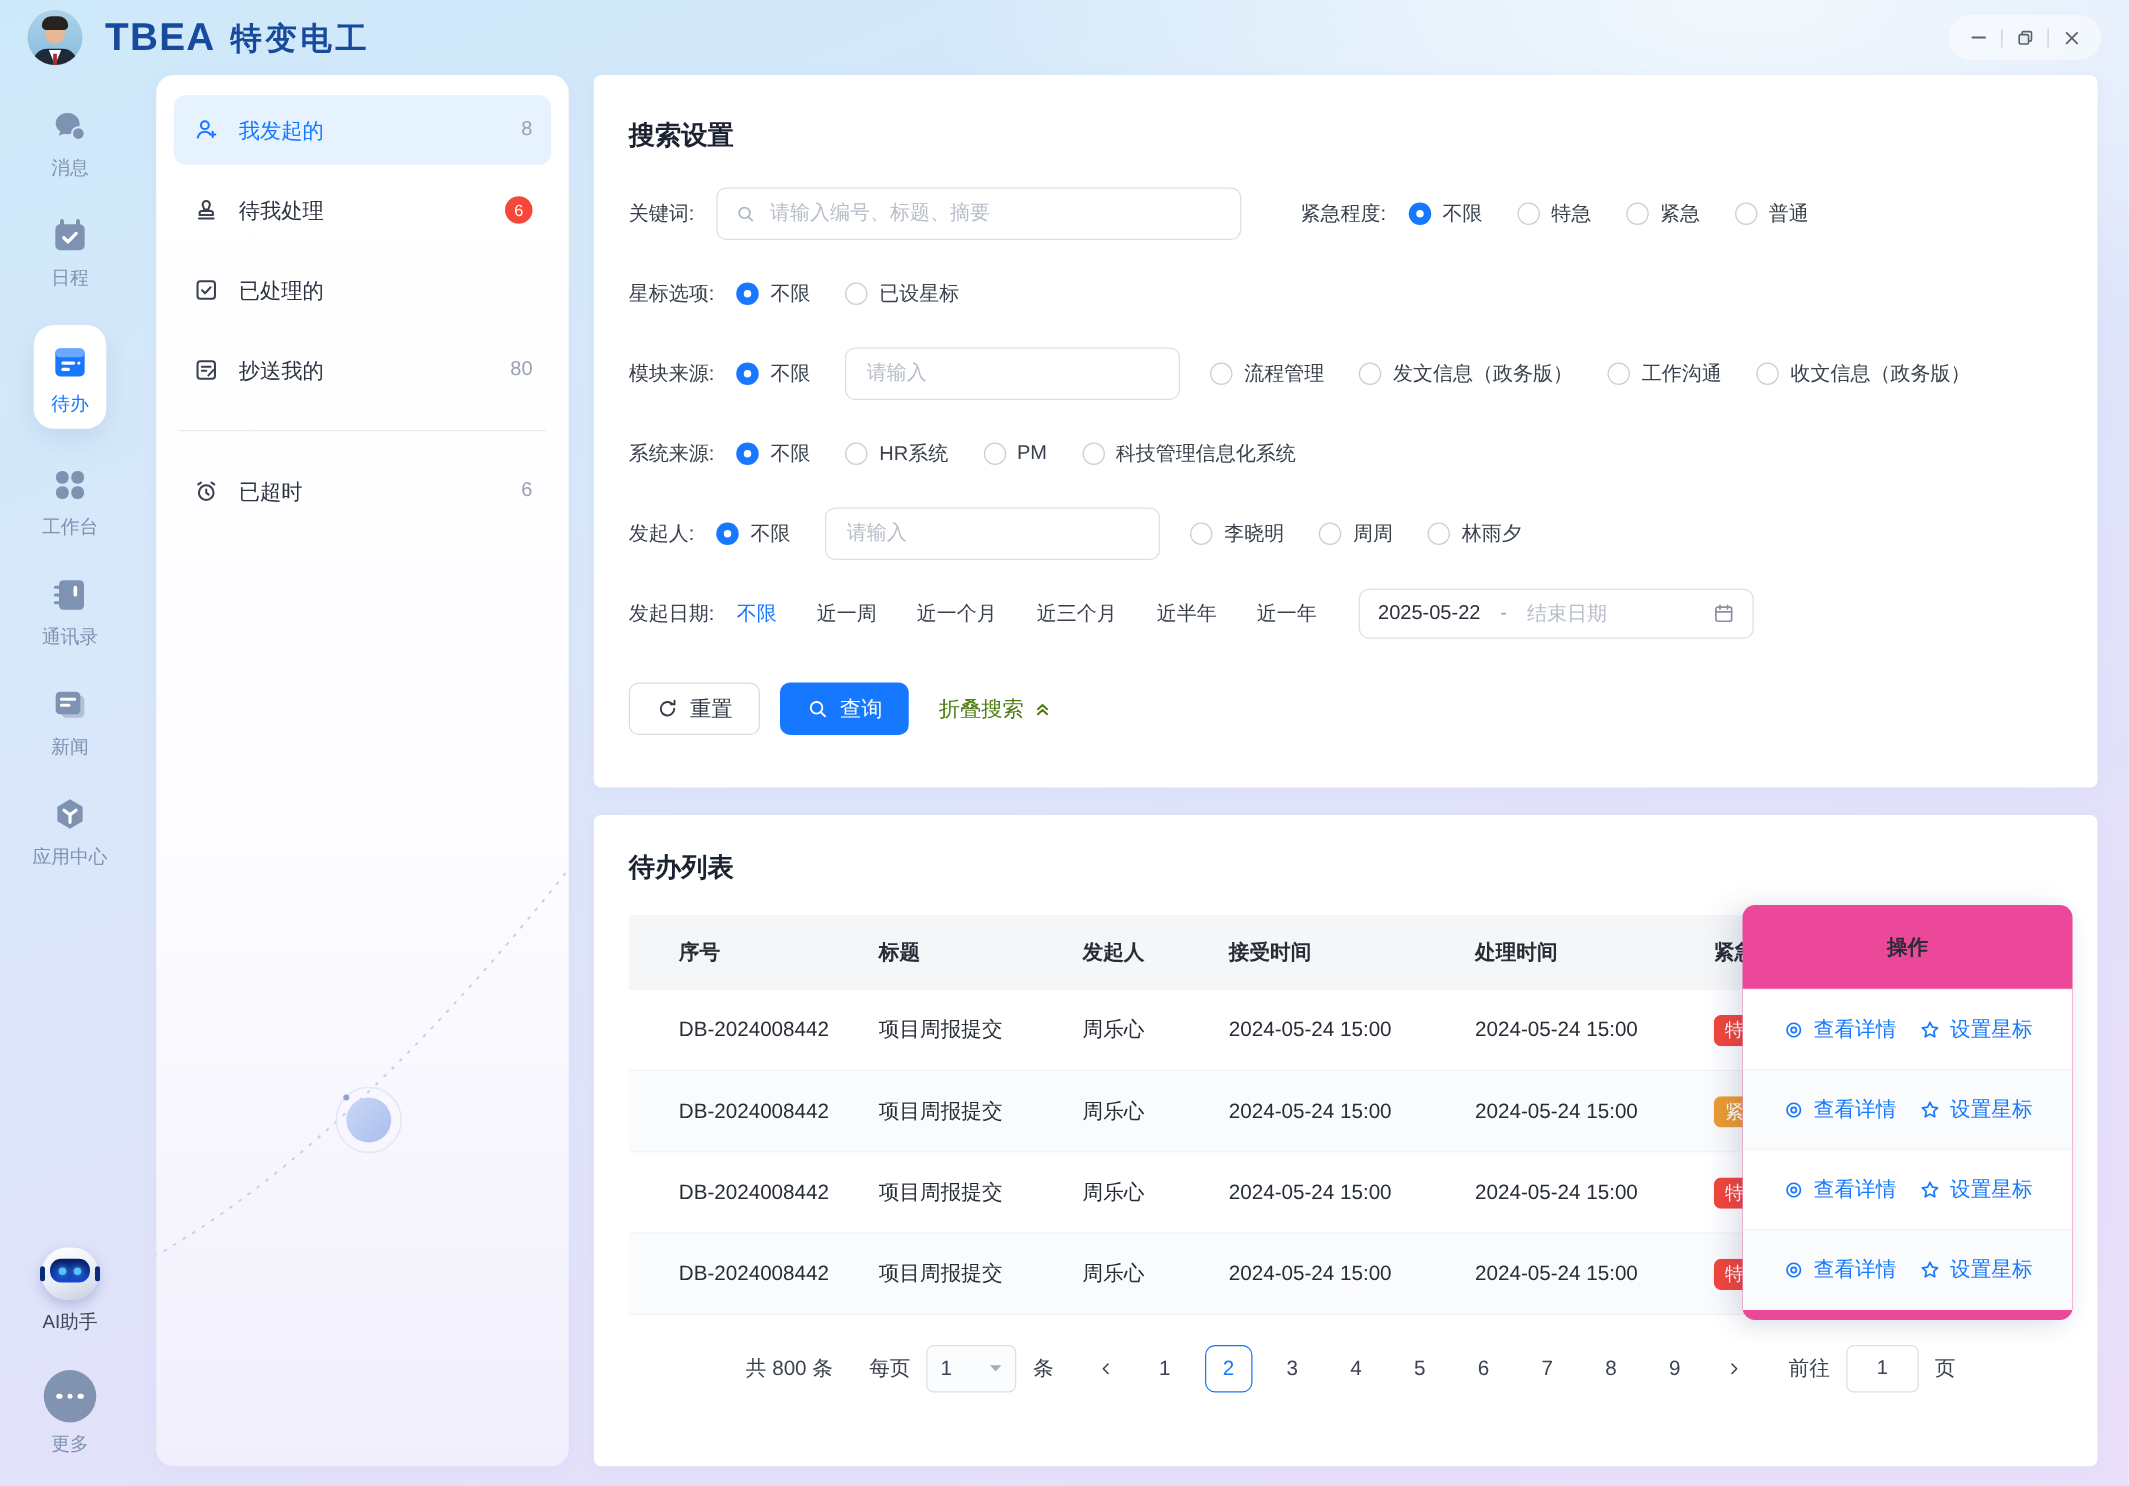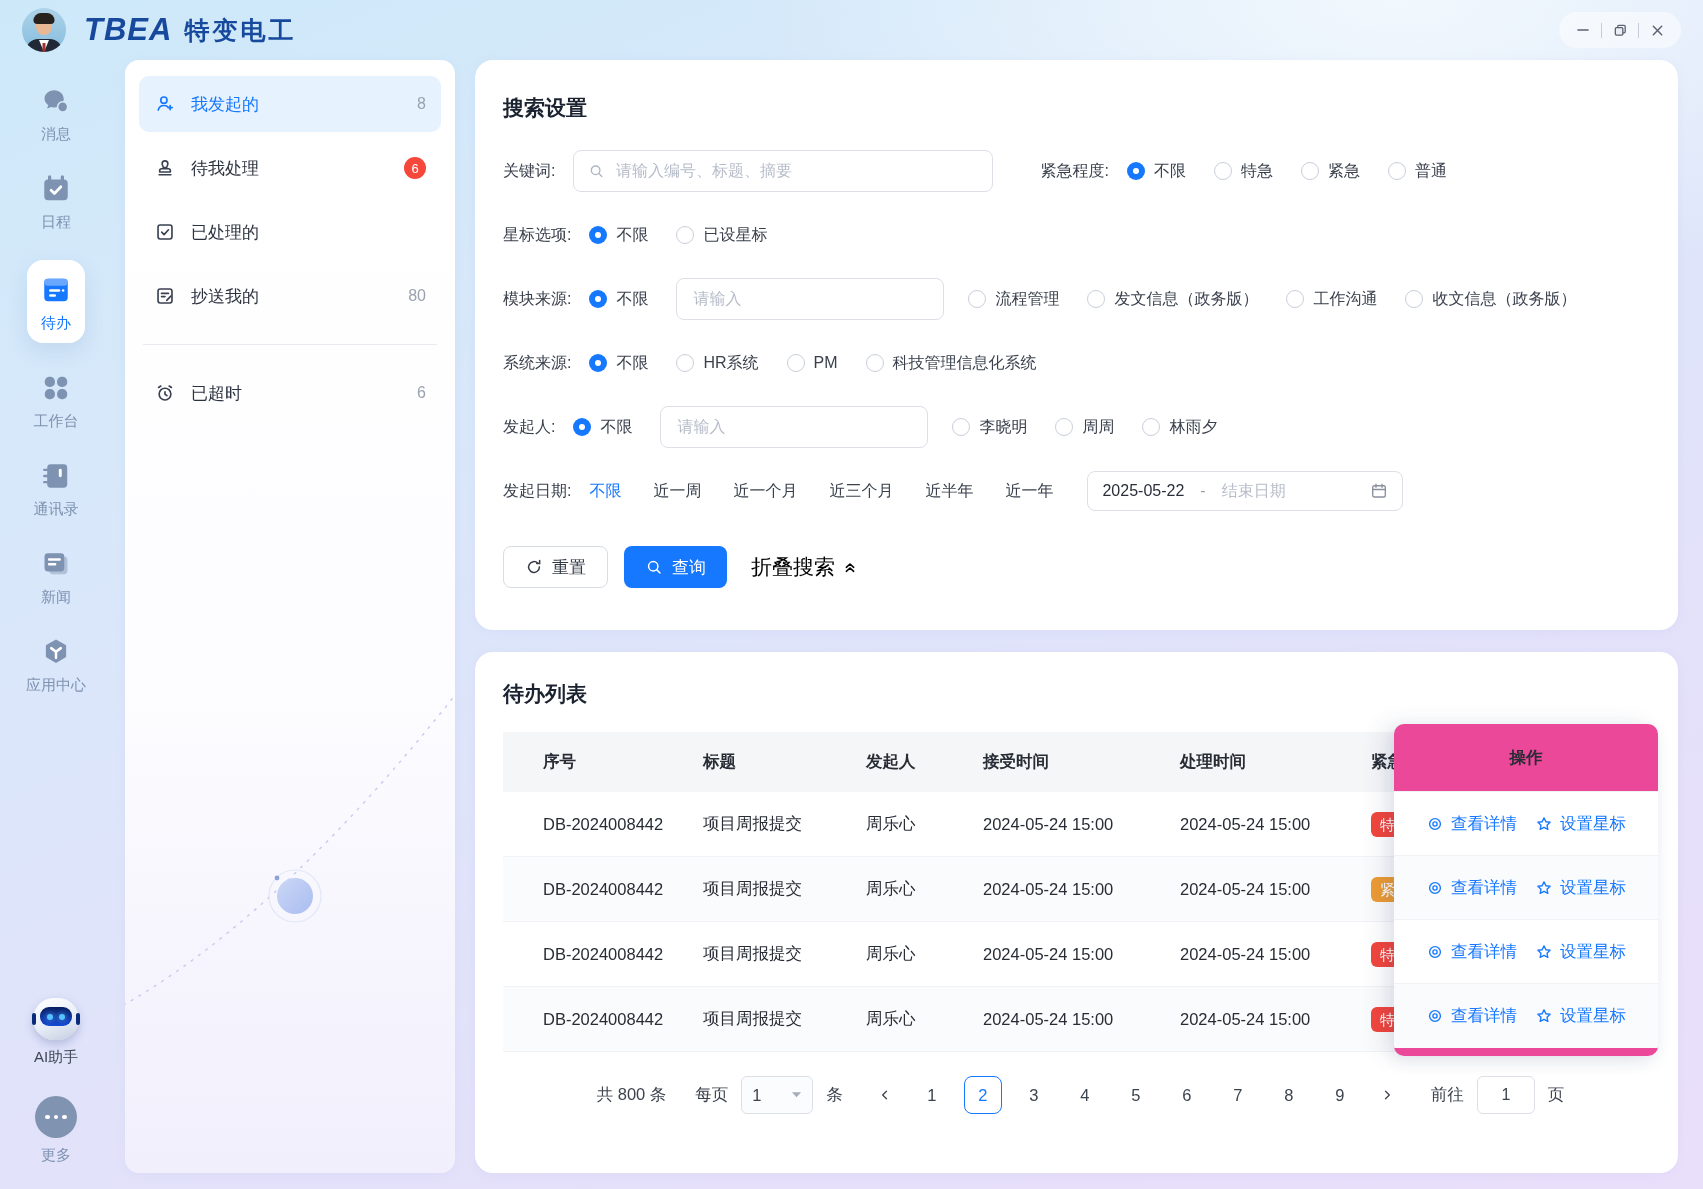--- a/index.html
+++ b/index.html
@@ -13,21 +13,21 @@
   svg{display:block}
   
   .topbar{position:absolute;top:0;left:0;right:0;height:60px;display:flex;align-items:center;padding:0 22px;box-sizing:border-box}
   .avatar{width:44px;height:44px;border-radius:50%;overflow:hidden;position:relative;flex:none;background:linear-gradient(180deg,#aed3e9,#85bcdd);cursor:pointer}
   .av-hair{position:absolute;left:50%;top:5px;transform:translateX(-50%);width:21px;height:11px;border-radius:10px 10px 5px 5px;background:#28221e}
   .av-face{position:absolute;left:50%;top:9px;transform:translateX(-50%);width:16px;height:18px;border-radius:8px;background:#e8b794}
   .av-suit{position:absolute;left:50%;bottom:-7px;transform:translateX(-50%);width:36px;height:20px;border-radius:12px 12px 0 0;background:#222936}
   .av-shirt{position:absolute;left:50%;bottom:0;transform:translateX(-50%);width:10px;height:12px;background:#fff;clip-path:polygon(0 0,100% 0,50% 100%)}
   .av-tie{position:absolute;left:50%;bottom:0;transform:translateX(-50%);width:3px;height:9px;background:#a82f2f}
   .logo{margin-left:18px;display:flex;align-items:center;gap:12px;cursor:default}
-  .logo-en{font-size:31px;font-weight:800;font-style:italic;color:#17499c;letter-spacing:1px}
+  .logo-en{font-size:31px;font-weight:800;color:#17499c;letter-spacing:1px}
   .logo-cn{font-size:25px;font-weight:700;color:#17499c;letter-spacing:3px}
   .win-controls{margin-left:auto;display:flex;align-items:center;height:36px;background:rgba(255,255,255,.5);border-radius:18px;padding:0 6px}
   .win-btn{width:36px;height:30px;display:flex;align-items:center;justify-content:center;background:none;border:none;color:#5b6370;cursor:pointer;padding:0}
   .win-sep{width:1px;height:15px;background:#c6cbd8}
   
   .rail{position:absolute;left:0;top:64px;bottom:0;width:112px;display:flex;flex-direction:column;align-items:center;padding:20px 0 24px;box-sizing:border-box}
   .rail-item{display:flex;flex-direction:column;align-items:center;gap:7px;color:#7e92b1;font-size:15px;margin-bottom:28px;cursor:pointer}
   .rail-item .rail-ic{height:34px;display:flex;align-items:center;color:#7e92b1}
   .rail-item.card{background:#fff;border-radius:16px;padding:13px 13px 10px;box-shadow:0 8px 20px rgba(80,110,180,.14);color:#1677ff}
   .rail-item.card .rail-ic{color:#1677ff}
@@ -48,21 +48,21 @@
   .side-item .s-ic{color:#3a4150;display:flex}
   .side-item.active{background:#e6f2fe;color:#1677ff}
   .side-item.active .s-ic{color:#1677ff}
   .s-count{margin-left:auto;color:#9aa2af;font-size:16px}
   .side-item.active .s-count{color:#9aa2af}
   .s-badge{margin-left:auto;min-width:22px;height:22px;border-radius:11px;background:#f5483b;color:#fff;font-size:13px;display:flex;align-items:center;justify-content:center;padding:0 6px;box-sizing:border-box}
   .side-divider{height:1px;background:#e9ebf0;margin:20px 4px;position:relative;z-index:2}
   .side-deco{position:absolute;left:0;top:540px;pointer-events:none;z-index:1}
   
   .main{position:absolute;left:475px;top:60px;right:25px}
-  .panel{background:#fff;border-radius:18px;box-sizing:border-box;box-shadow:0 2px 12px rgba(120,140,190,.06)}
+  .panel{background:#fff;border-radius:6px;box-sizing:border-box;box-shadow:0 2px 12px rgba(120,140,190,.06)}
   .panel h2{font-size:21px;font-weight:700;color:#1c2330;margin:0}
   .search-panel{height:570px;padding:34px 20px 28px 28px}
   .f-row{display:flex;align-items:center;margin-top:22px;font-size:16px;color:#3a414d;height:42px;flex-wrap:nowrap}
   .f-row.first{margin-top:28px}
   .f-label{margin-right:18px;white-space:nowrap}
   .f-label.mid{margin-left:47px}
   .input{display:flex;align-items:center;gap:9px;border:1px solid #dcdfe6;border-radius:8px;height:42px;padding:0 14px;background:#fff;box-sizing:border-box;color:#aeb5c2}
   .input input{border:none;outline:none;font-size:16px;width:100%;color:#2a2f3a;font-family:Liberation Sans, sans-serif;background:transparent}
   ::placeholder{color:#b7bdc9}
   .kw{width:420px}
@@ -76,21 +76,21 @@
   .d-opt.on{color:#1677ff}
   .date-box{display:flex;align-items:center;border:1px solid #dcdfe6;border-radius:8px;height:40px;padding:0 14px;width:316px;box-sizing:border-box;margin-left:34px;cursor:pointer}
   .d-start{color:#2a2f3a}
   .d-sep{color:#9aa1ad;margin:0 16px}
   .d-end{color:#b7bdc9}
   .date-box .cal{margin-left:auto;color:#8a919e}
   .btn-row{margin-top:34px;display:flex;align-items:center}
   .btn{height:42px;border-radius:8px;font-size:17px;display:inline-flex;align-items:center;gap:9px;padding:0 21px;cursor:pointer;font-family:inherit}
   .btn.ghost{background:#fff;border:1px solid #d8dce3;color:#333a45}
   .btn.primary{background:#1677ff;border:none;color:#fff;margin-left:16px}
-  .collapse-link{color:#000000;font-size:21px;margin-left:24px;display:inline-flex;align-items:center;gap:7px;cursor:pointer;text-decoration:none}
+  .collapse-link{color:#4d7c0f;font-size:17px;margin-left:24px;display:inline-flex;align-items:center;gap:7px;cursor:pointer;text-decoration:none}
   
   .list-panel{margin-top:22px;height:521px;padding:28px 20px 18px 28px;position:relative}
   .table-wrap{position:relative;margin-top:24px;height:316px}
   .t-head{display:flex;align-items:center;background:#f5f6f8;height:60px;font-size:16.5px;font-weight:600;color:#272c35}
   .t-row{display:flex;align-items:center;height:64px;font-size:16.5px;color:#272c35;border-bottom:1px solid #f0f2f5;background:#fff}
   .t-row.alt{background:#fafbfc}
   .c1{width:200px;padding-left:40px;box-sizing:border-box;flex:none}
   .c2{width:163px;flex:none}.c3{width:117px;flex:none}.c4{width:197px;flex:none}.c5{width:191px;flex:none}.c6{flex:1;min-width:0;white-space:nowrap;overflow:hidden}
   .badge{display:inline-block;padding:5px 9px;border-radius:6px;color:#fff;font-size:15px;line-height:1;white-space:nowrap;background:#f2453d}
   .ops-card{position:absolute;top:-8px;right:0;width:264px;height:332px;background:#ec4899;border-radius:10px;overflow:hidden;

